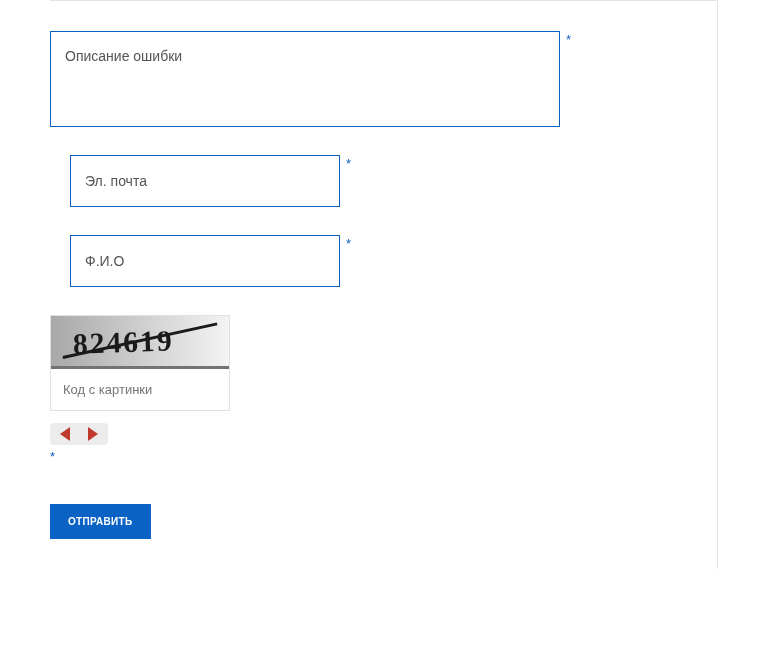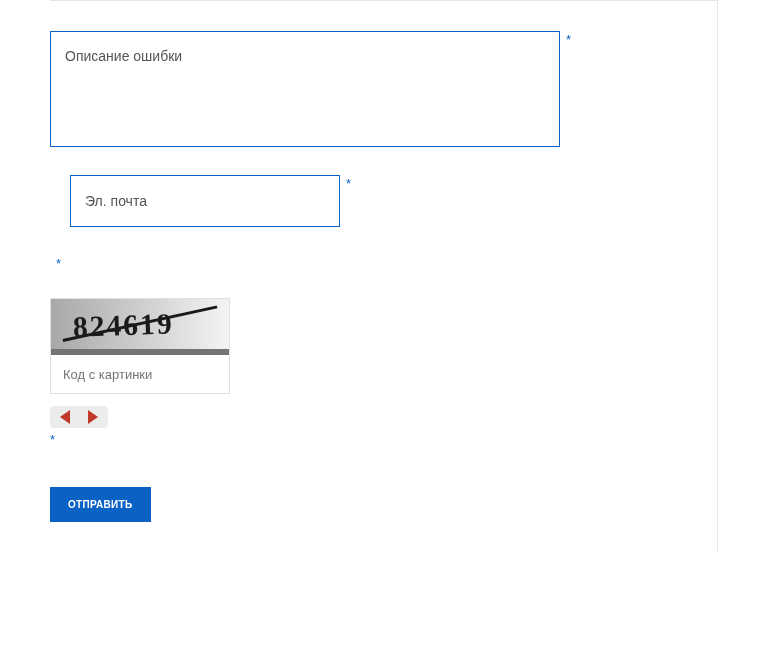--- a/index.html
+++ b/index.html
@@ -37,21 +37,21 @@
       border: 1px solid #0b62c5;
       background: #fff;
       padding: 16px 14px;
       font-size: 14px;
       font-family: inherit;
       color: #333;
       outline: none;
     }
     .input-textarea {
       width: 510px;
-      height: 116px;
+      height: 96px;
       resize: none;
     }
     .input-text {
       width: 270px;
       height: 52px;
       margin-left: 20px;
     }
     .input-text::placeholder,
     .input-textarea::placeholder {
       color: #555;
@@ -74,21 +74,21 @@
       display: block;
       background: linear-gradient(to right, #a8a8a8, #f4f4f4);
       position: relative;
     }
     .captcha-image svg {
       position: absolute;
       inset: 0;
     }
     .captcha-input {
       border: none;
-      border-top: 6px solid #737373;
+      border-top: 3px solid #737373;
       width: 100%;
       height: 44px;
       padding: 0 12px;
       font-size: 13px;
       outline: none;
       font-family: inherit;
     }
     .captcha-controls {
       display: inline-flex;
       align-items: center;
@@ -135,20 +135,21 @@
     <textarea class="input-textarea" placeholder="Описание ошибки" style=""></textarea>
     <span class="required-mark">*</span>
   </div>
 
   <div class="field-row">
     <input type="text" class="input-text" placeholder="Эл. почта" style="">
     <span class="required-mark">*</span>
   </div>
 
   <div class="field-row">
+    <input type="text" class="input-text" placeholder="Ф.И.О" style="">
     <span class="required-mark">*</span>
   </div>
 
   <div class="captcha-block">
     <div class="captcha-image">
       <svg viewBox="0 0 180 50" preserveAspectRatio="none">
         <text x="22" y="36" font-family="Georgia, serif" font-size="30" font-weight="bold" fill="#1a1a1a" letter-spacing="2" transform="rotate(-2 90 25)">824619</text>
         <line x1="12" y1="42" x2="168" y2="8" stroke="#1a1a1a" stroke-width="3"></line>
       </svg>
     </div>

